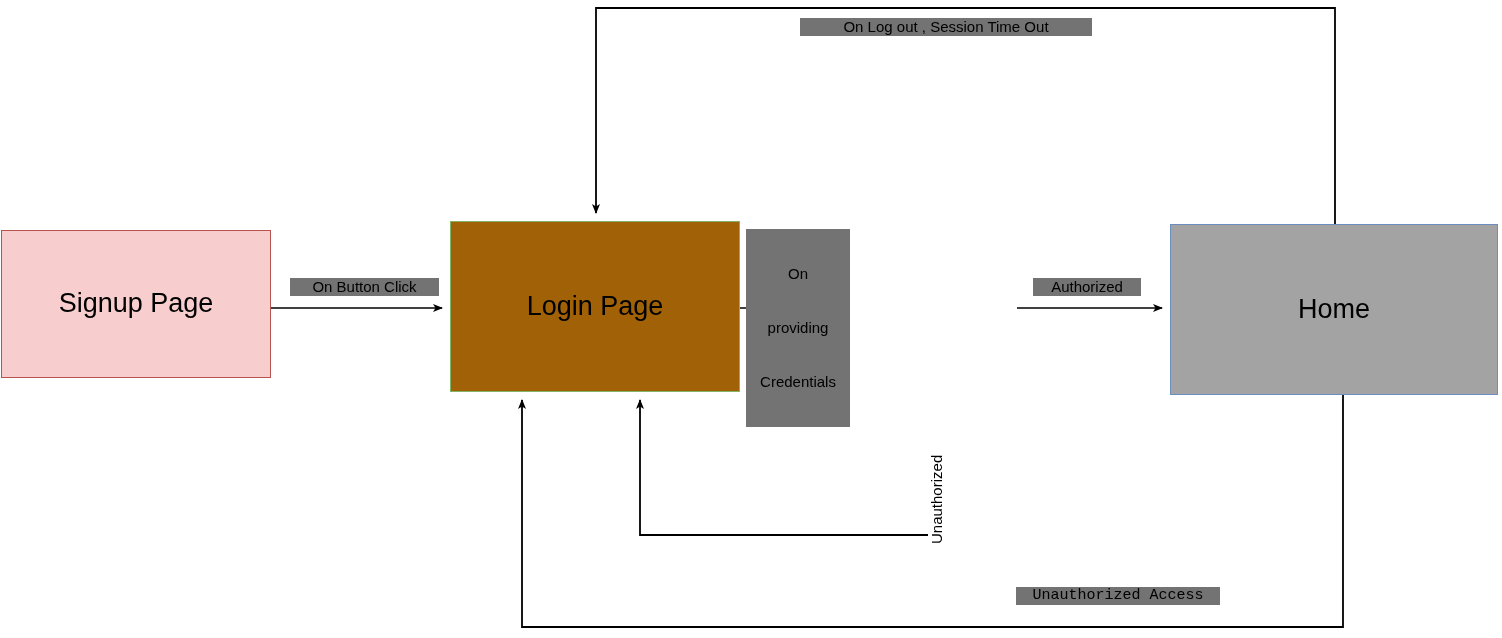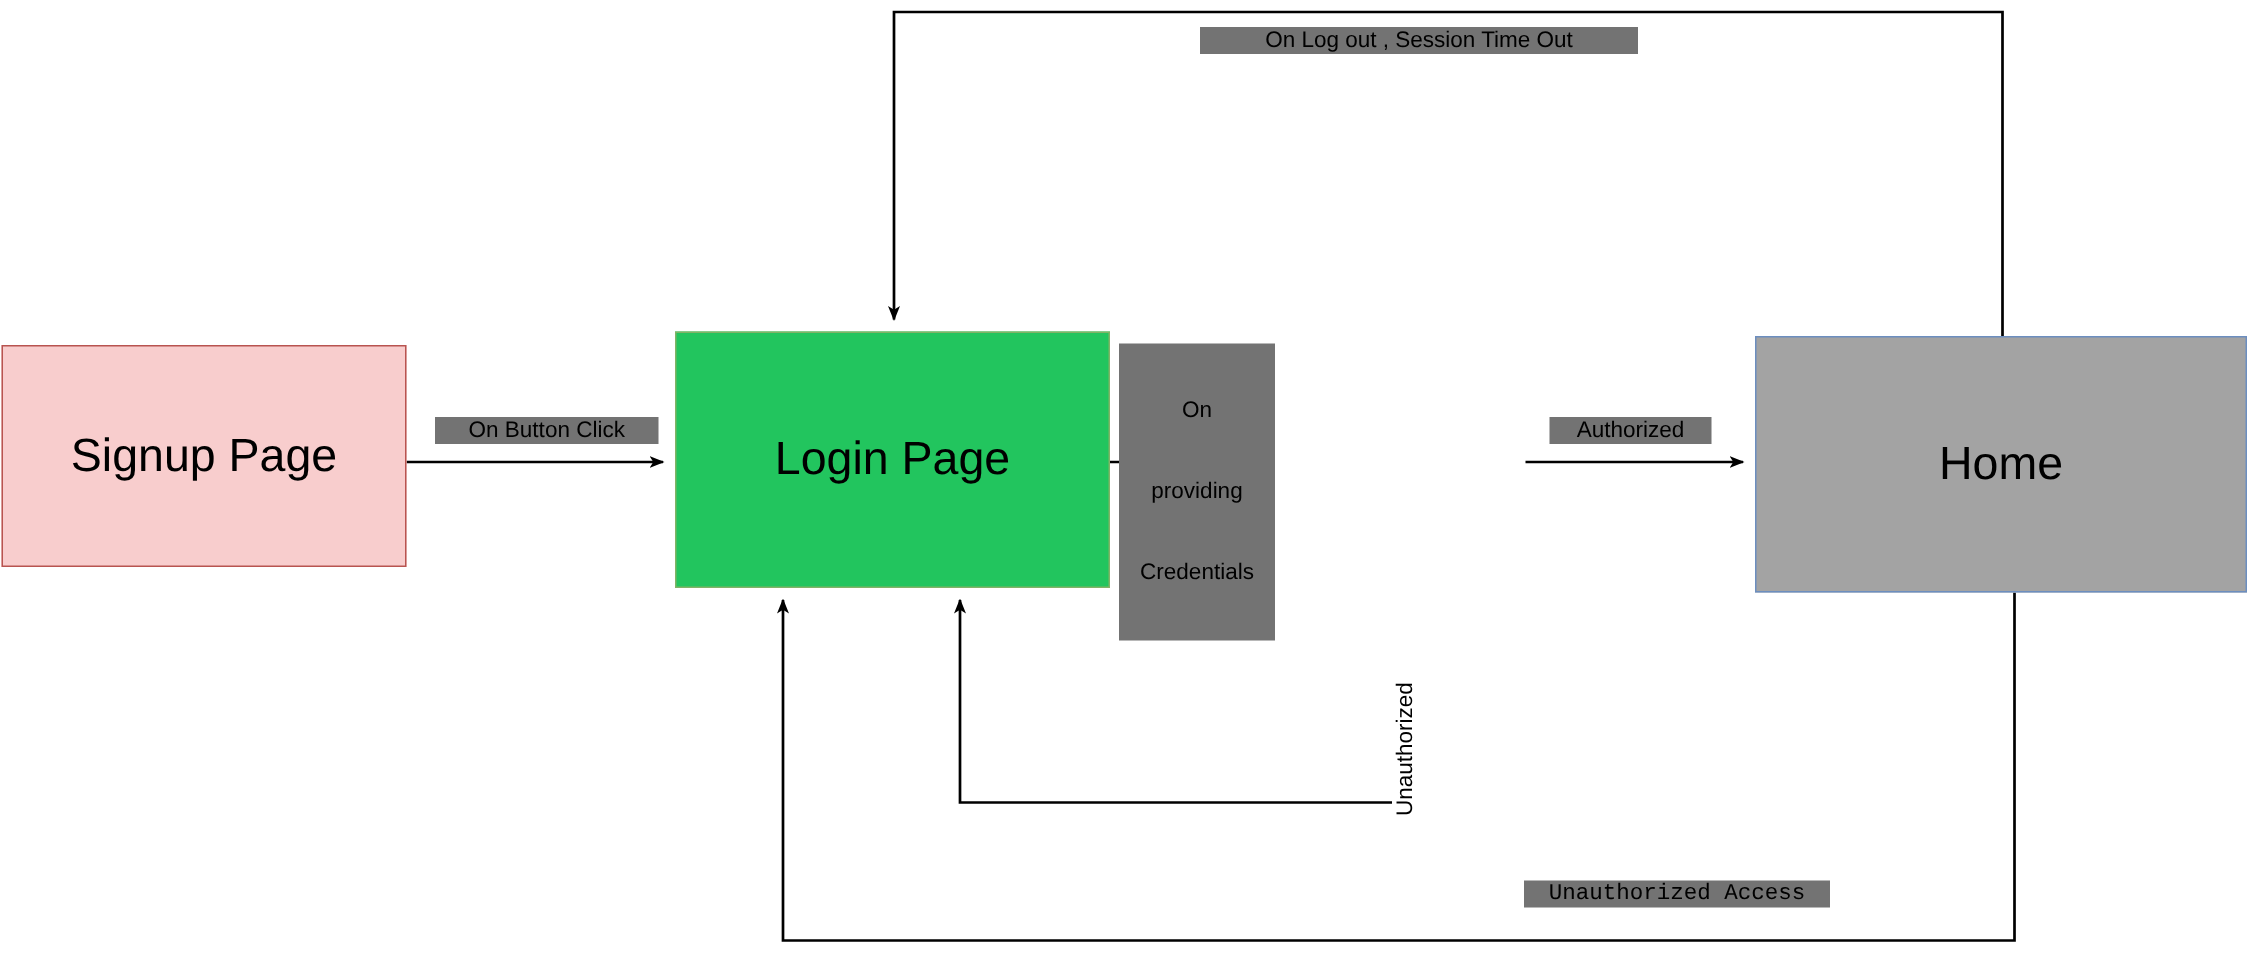--- a/index.html
+++ b/index.html
@@ -39,33 +39,33 @@
     width: 270px;
     height: 148px;
     background: #f8cdcd;
     border: 1px solid #b85450;
   }
   .node-login {
     left: 450px;
     top: 221px;
     width: 290px;
     height: 171px;
-    background: #22c55e;
+    background: #a16207;
     border: 1px solid #82b366;
   }
   .node-home {
     left: 1170px;
     top: 224px;
     width: 328px;
     height: 171px;
     background: #a3a3a3;
     border: 1px solid #6c8ebf;
   }
   .node-label-lg {
-    font-size: 31px;
+    font-size: 27px;
     line-height: 1.1;
     color: #000000;
     letter-spacing: 0px;
   }
   .node-decision {
     position: absolute;
     left: 853px;
     top: 222px;
     width: 164px;
     height: 172px;

